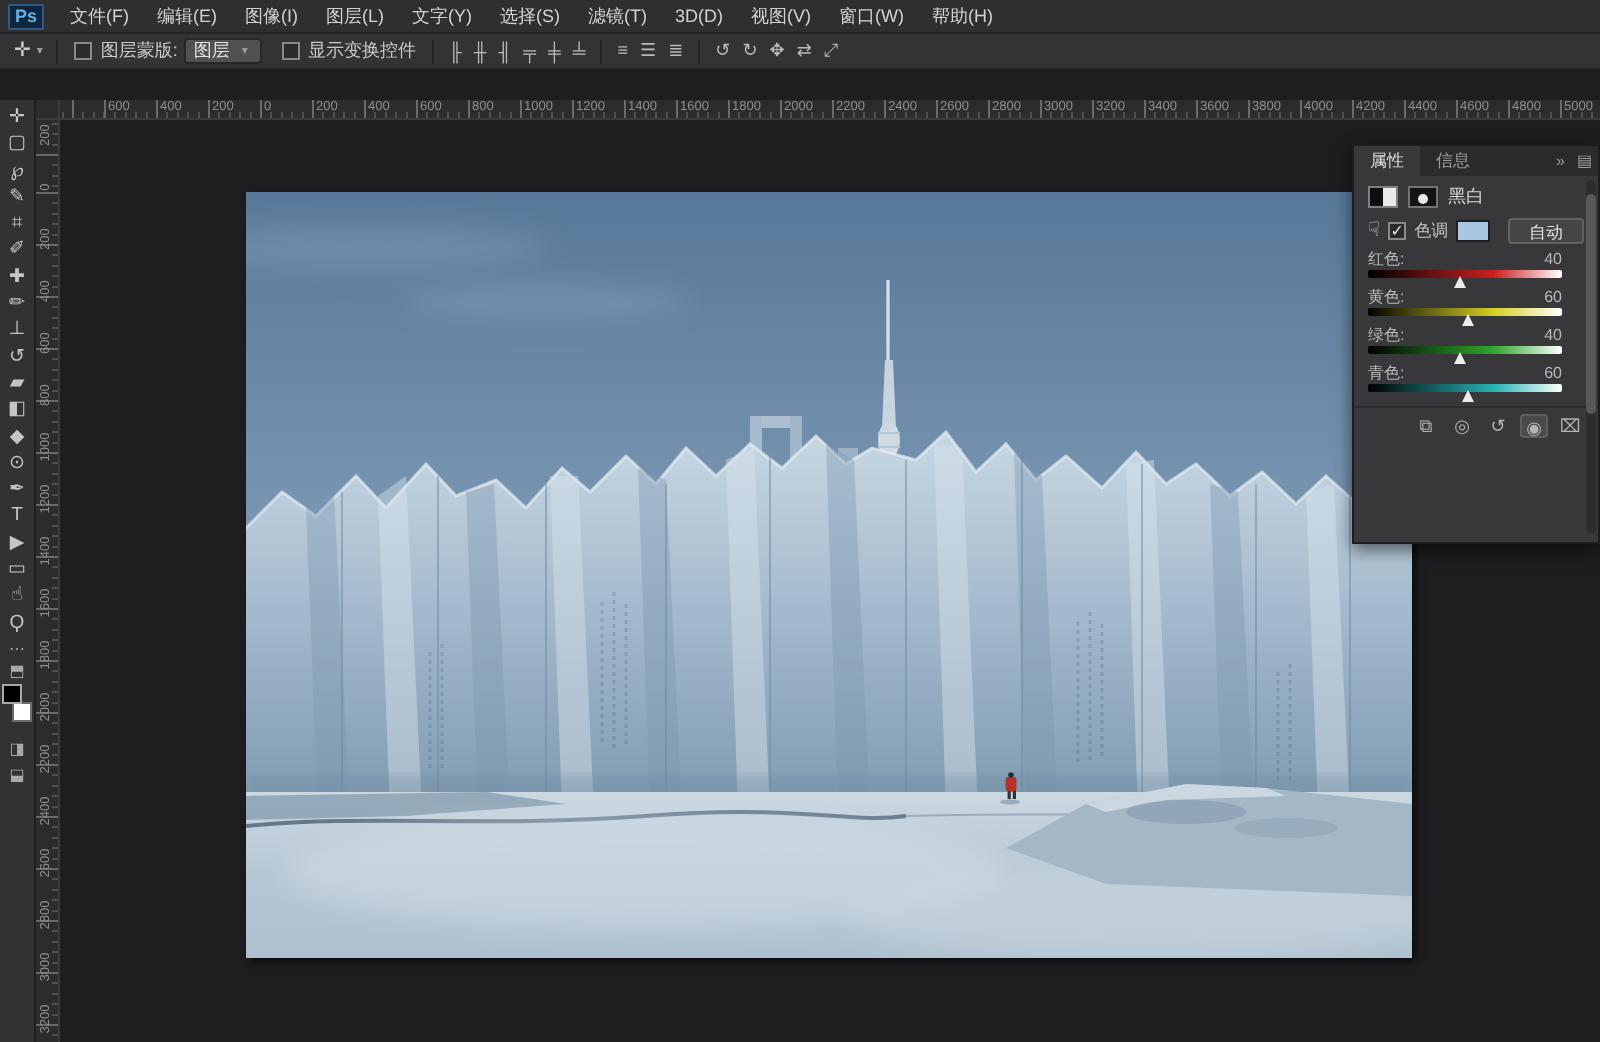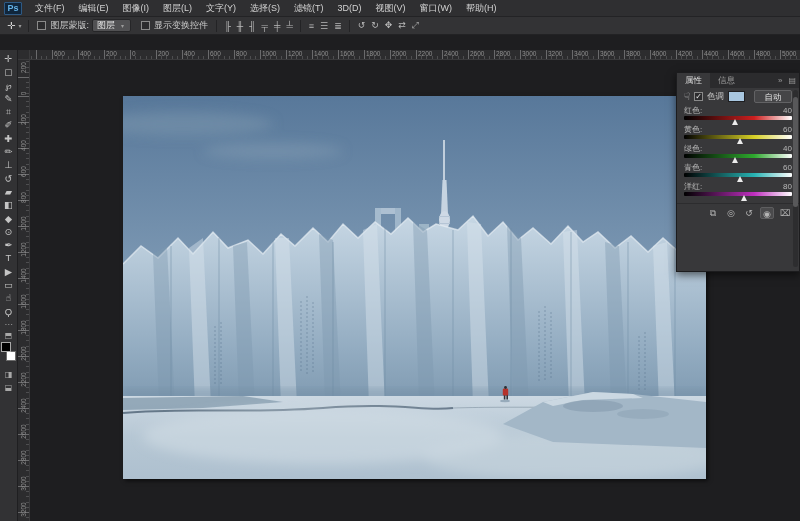--- a/index.html
+++ b/index.html
@@ -103,21 +103,21 @@
   .preset-select .caret { color:#9a9a9a; font-size:7px;}
   .tint-row { display:flex; align-items:center; gap:4px; padding:2px 7px 2px 7px;}
   .tat-icon { font-size:10px; color:#c0c0c0;}
   .tint-check { width:9px; height:9px; background:#2b2b2d; border:1px solid #8a8a8a;
     color:#e6e6e6; font-size:8px; line-height:8px; text-align:center;}
   .tint-label { font-size:8.5px;}
   .tint-swatch { width:17px; height:11px; border:1px solid #1f1f21;}
   .tint-spacer { flex:1;}
   .auto-btn { width:38px; height:13px; background:#454547; border:1px solid #626264;
     border-radius:2px; color:#e0e0e0; font-size:8.5px; text-align:center; line-height:12px;}
-  .sliders { padding:1px 7px 0 7px;}
+  .sliders { padding:1px 18px 0 7px;}
   .slider { height:19px; }
   .slider .lrow { display:flex; justify-content:space-between; font-size:8px;
     color:#b8b8b8; height:9px; line-height:9px;}
   .slider .track { position:relative; height:9px; }
   .slider .bar { position:absolute; left:0; right:0; top:1px; height:4px; border-radius:1px;}
   .slider .handle { position:absolute; top:4px; width:0; height:0;
     border-left:3.5px solid transparent; border-right:3.5px solid transparent;
     border-bottom:6px solid #ececec;}
   .props-footer { display:flex; justify-content:flex-end; align-items:center; gap:4px;
     padding:3px 7px 0 7px; border-top:1px solid #2c2c2e; margin-top:2px;}
@@ -410,20 +410,25 @@
   </div>
 
   <div class="props">
     <div class="props-tabs">
       <div class="props-tab active">属性</div>
       <div class="props-tab">信息</div>
       <div class="spacer"></div>
       <div class="tab-ctl">»</div>
       <div class="tab-ctl">▤</div>
     </div>
+    <div class="adj-header">
+      <div class="adj-thumb1"></div>
+      <div class="adj-thumb2"></div>
+      <div class="adj-title">黑白</div>
+    </div>
     <div class="tint-row">
       <span class="tat-icon">☟</span>
       <span class="tint-check">✓</span>
       <span class="tint-label">色调</span>
       <span class="tint-swatch" id="tint-swatch" style="background: rgb(169, 199, 224);"></span>
       <span class="tint-spacer"></span>
       <span class="auto-btn">自动</span>
     </div>
     <div class="sliders" id="sliders">
         <div class="slider">
@@ -459,30 +464,20 @@
         <div class="slider">
           <div class="lrow">
             <span>青色:</span>
             <span>60</span>
           </div>
           <div class="track">
             <div class="bar" style="background: linear-gradient(to right, rgb(0, 0, 0) 0%, rgb(39, 179, 179) 65%, rgb(255, 255, 255) 100%);"></div>
             <div class="handle" style="left: calc(52% - 3.5px);"></div>
           </div>
         </div>
-        <div class="slider">
-          <div class="lrow">
-            <span>洋红:</span>
-            <span>80</span>
-          </div>
-          <div class="track">
-            <div class="bar" style="background: linear-gradient(to right, rgb(0, 0, 0) 0%, rgb(191, 47, 191) 65%, rgb(255, 255, 255) 100%);"></div>
-            <div class="handle" style="left: calc(56% - 3.5px);"></div>
-          </div>
-        </div>
       </div>
     <div class="props-footer" id="props-footer">
         <div class="f-icon">⧉</div>
         <div class="f-icon">◎</div>
         <div class="f-icon">↺</div>
         <div class="f-icon pressed">◉</div>
         <div class="f-icon">⌧</div>
       </div>
     <div class="props-scroll">
         <div class="thumb"></div>

